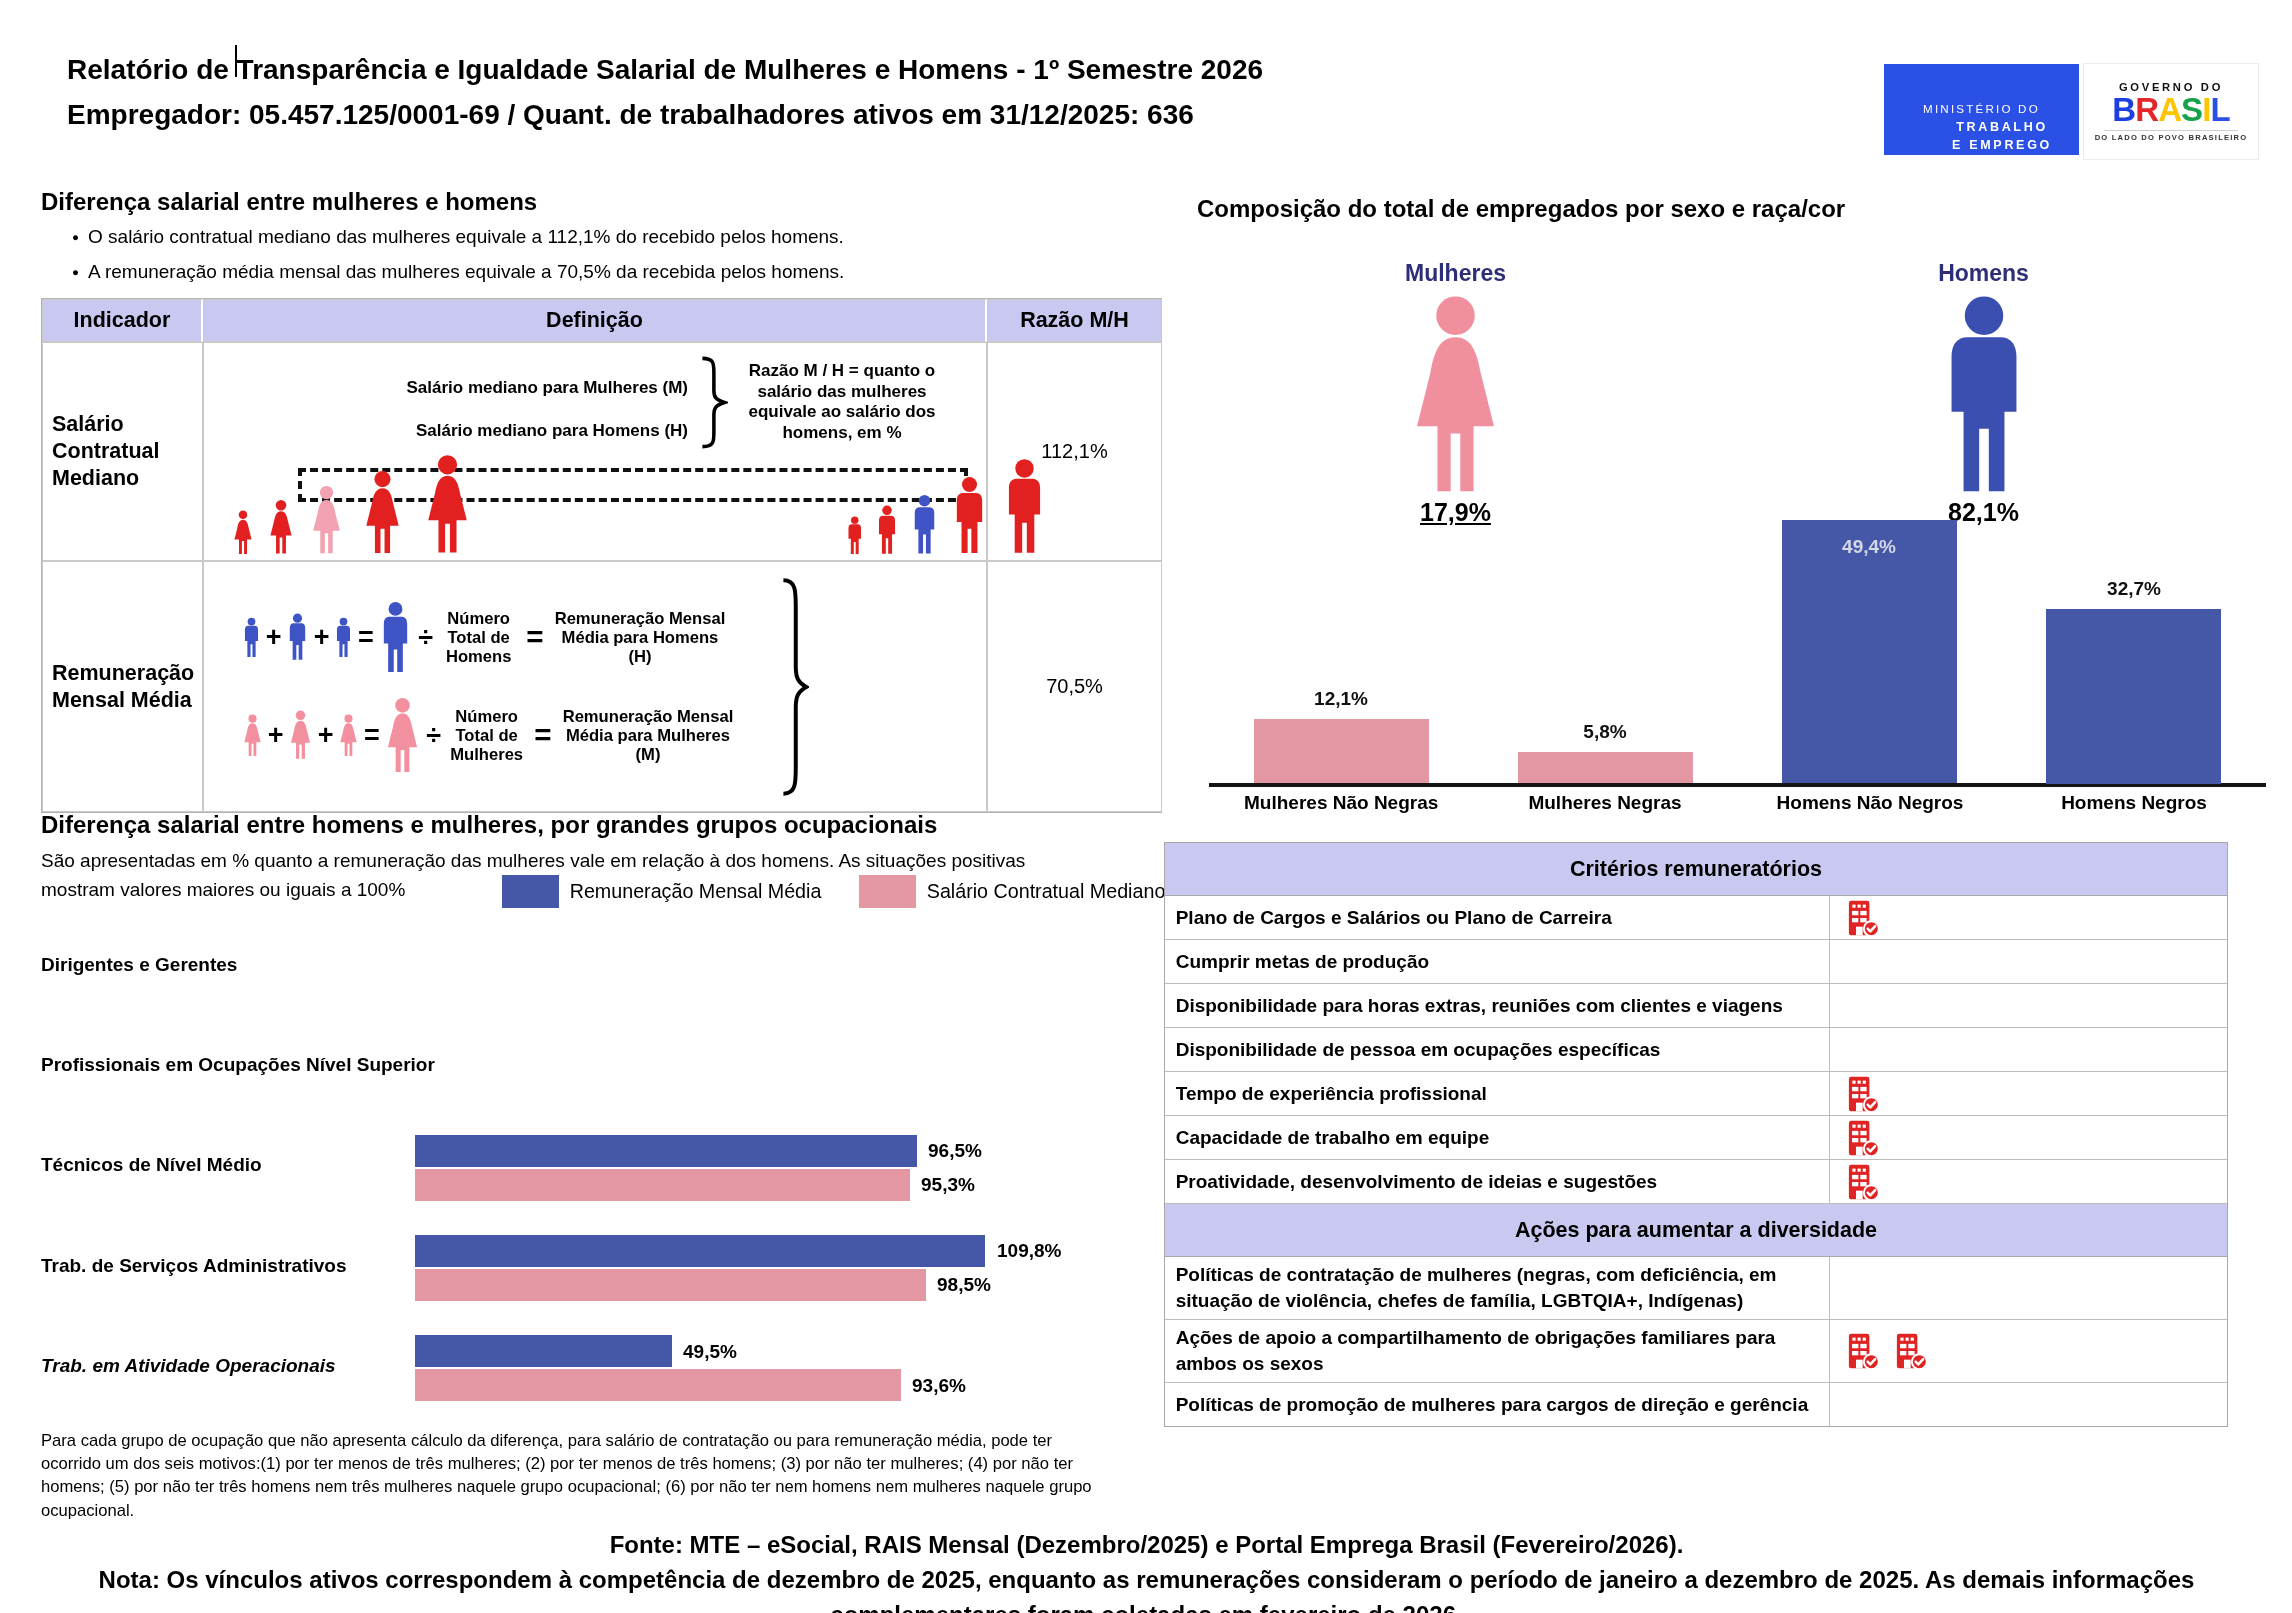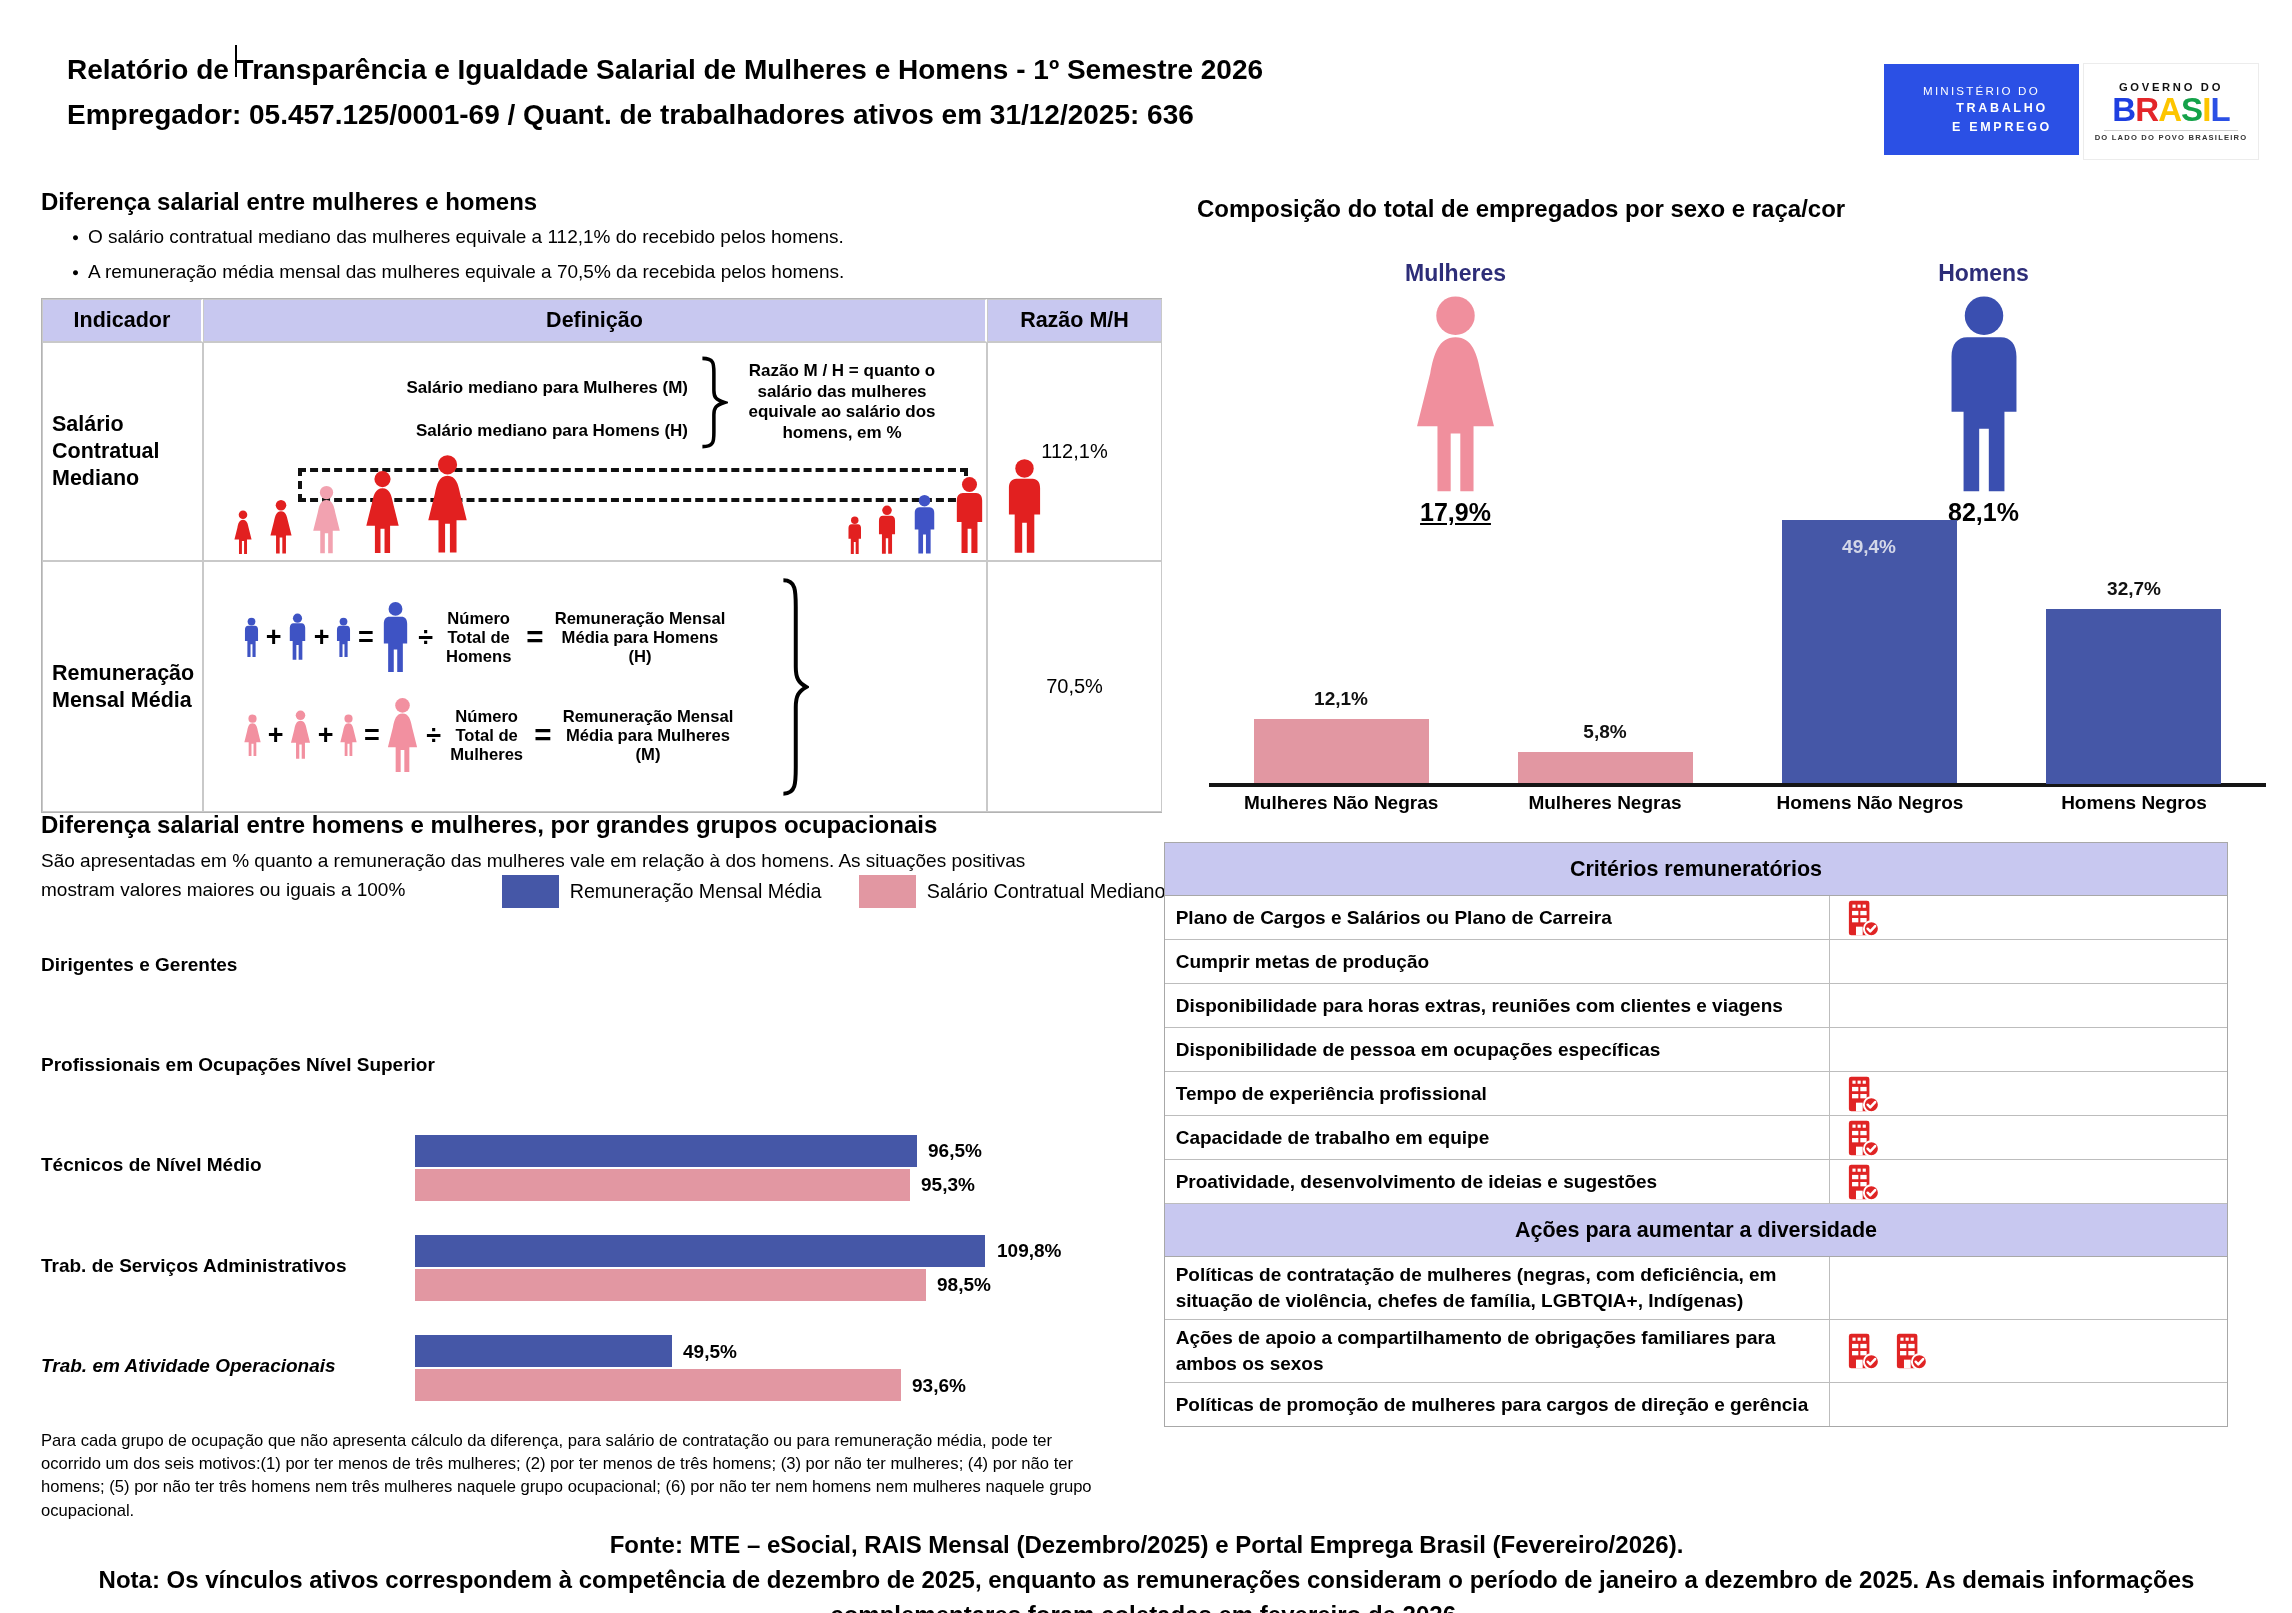--- a/index.html
+++ b/index.html
@@ -3,21 +3,21 @@
 <meta charset="utf-8">
 <style>
   html,body{margin:0;padding:0;background:#fff;}
   .page{position:relative;width:2293px;height:1614px;background:#fff;
         font-family:"Liberation Sans",sans-serif;color:#000;overflow:hidden;}
 
   
   .title-block{position:absolute;left:67px;top:47px;font-weight:bold;font-size:28px;line-height:1.62;}
   .caret{position:absolute;left:235px;top:45px;width:1.8px;height:32px;background:#000;}
   .ministry-logo{position:absolute;left:1884px;top:64px;width:195px;height:91px;background:#2b50e5;
-      color:#fff;display:flex;flex-direction:column;align-items:center;justify-content:center;
+      color:#fff;display:flex;flex-direction:column;align-items:center;justify-content:flex-end;
       text-align:center;line-height:1.5;}
   .ministry-logo .l1{font-size:11.6px;letter-spacing:2.2px;font-weight:500;}
   .ministry-logo .l2{font-size:12.5px;letter-spacing:2.7px;font-weight:bold;margin-left:41px;}
   .gov-logo{position:absolute;left:2083px;top:63px;width:174px;height:95px;background:#fff;
       border:0.9px solid #ececec;display:flex;flex-direction:column;align-items:center;justify-content:center;}
   .gov-logo .gtop{font-size:11.2px;font-weight:bold;letter-spacing:2.7px;color:#111;}
   .gov-logo .brasil{font-size:33px;font-weight:900;letter-spacing:-0.9px;line-height:1.05;}
   .gov-logo .rule{width:134px;height:0.9px;background:#cfcfcf;margin:2.7px 0 2.7px 0;}
   .gov-logo .gtag{font-size:7.6px;font-weight:bold;letter-spacing:1.2px;color:#333;}
 

